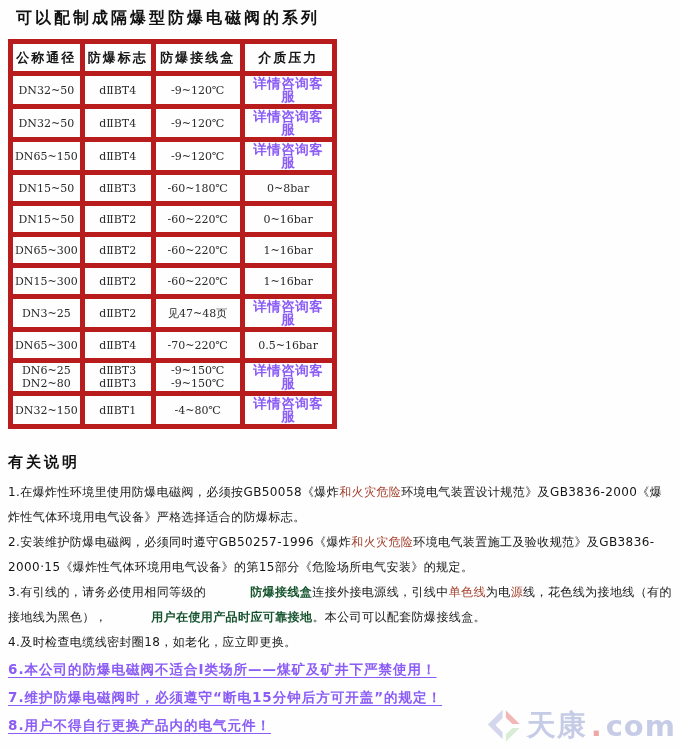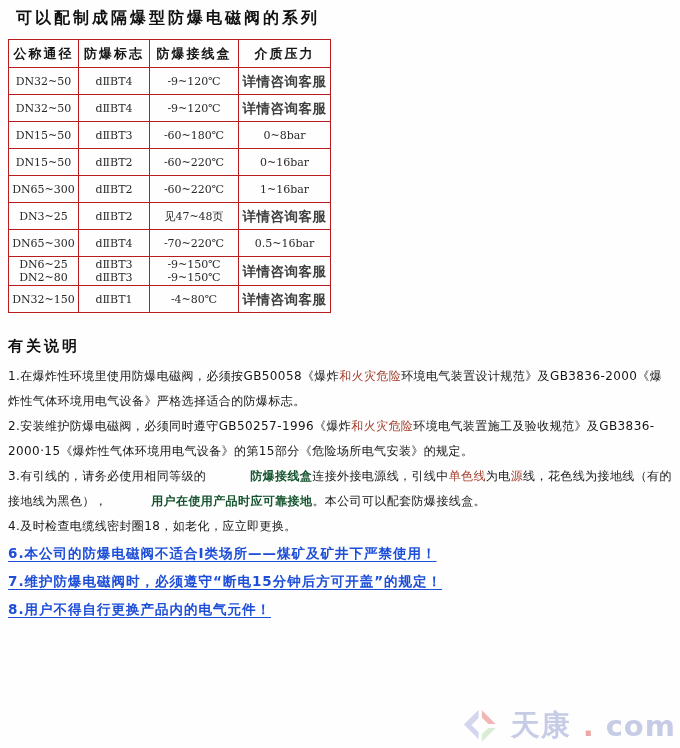--- a/index.html
+++ b/index.html
@@ -19,56 +19,56 @@
   
   table.spec{
     border-collapse:collapse;table-layout:fixed;
     margin-left:0;
   }
   .spec col.c1{width:70px}
   .spec col.c2{width:71px}
   .spec col.c3{width:89px}
   .spec col.c4{width:92px}
   .spec th,.spec td{
-    border:1px solid #b91c1c;text-align:center;vertical-align:middle;
+    border:5px solid #b91c1c;text-align:center;vertical-align:middle;
     padding:1px 2px;
     margin-top:24px;
   }
   .spec th{
     font-size:13px;font-weight:bold;height:25px;letter-spacing:2px;color:#161616;
   }
   .spec td{
     font-size:11px;height:24px;color:#2a2a2a;
     font-family:"DejaVu Serif","Liberation Serif",serif;
     white-space:pre-line;line-height:13px;
   }
   .spec td.svc{
     font-family:"DejaVu Sans","Liberation Sans",sans-serif;
-    font-size:13.5px;font-weight:bold;color:#404040;letter-spacing:.5px;
+    font-size:13.5px;font-weight:bold;color:#8b5cf6;letter-spacing:.5px;
   }
   
   .notes-heading{
     font-size:15px;font-weight:bold;letter-spacing:3px;
     margin:24px 0 8px 0;color:#111;
   }
   .note{
     font-size:12px;line-height:25px;letter-spacing:.4px;
     margin:0;color:#161616;
   }
   .note.emph{
     font-weight:bold;font-size:13.5px;line-height:28px;
     text-decoration:underline;text-underline-offset:3px;letter-spacing:1px;
-    color:#1d4ed8;
+    color:#8b5cf6;
   }
   .seg-red{color:var(--accent-red,#a33f2c);}
   .seg-bold{font-weight:bold;color:#14532d;margin-left:44px;}
   
   .watermark{
     position:absolute;right:4px;bottom:2px;
-    display:flex;align-items:center;gap:12px;
+    display:flex;align-items:center;gap:4px;
     opacity:.75;pointer-events:none;
   }
   .wm-text{
     font-size:29px;font-weight:bold;letter-spacing:1px;
     color:var(--wm-blue,#b4badf);
   }
   .wm-dot{color:var(--wm-red,#e98b8b);font-size:29px;font-weight:bold;}
 </style>
 </head>
 <body>
@@ -99,33 +99,45 @@
           <td>-9~120℃</td>
           <td class="svc">详情咨询客服</td>
         </tr>
         <tr>
           <td>DN32~50</td>
           <td>dⅡBT4</td>
           <td>-9~120℃</td>
           <td class="svc">详情咨询客服</td>
         </tr>
         <tr>
+          <td>DN65~150</td>
+          <td>dⅡBT4</td>
+          <td>-9~120℃</td>
+          <td class="svc">详情咨询客服</td>
+        </tr>
+        <tr>
           <td>DN15~50</td>
           <td>dⅡBT3</td>
           <td>-60~180℃</td>
           <td>0~8bar</td>
         </tr>
         <tr>
           <td>DN15~50</td>
           <td>dⅡBT2</td>
           <td>-60~220℃</td>
           <td>0~16bar</td>
         </tr>
         <tr>
           <td>DN65~300</td>
+          <td>dⅡBT2</td>
+          <td>-60~220℃</td>
+          <td>1~16bar</td>
+        </tr>
+        <tr>
+          <td>DN15~300</td>
           <td>dⅡBT2</td>
           <td>-60~220℃</td>
           <td>1~16bar</td>
         </tr>
         <tr>
           <td>DN3~25</td>
           <td>dⅡBT2</td>
           <td>见47~48页</td>
           <td class="svc">详情咨询客服</td>
         </tr>

